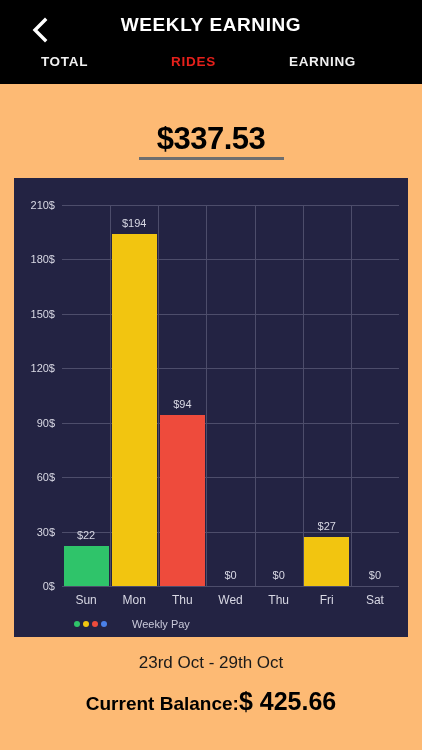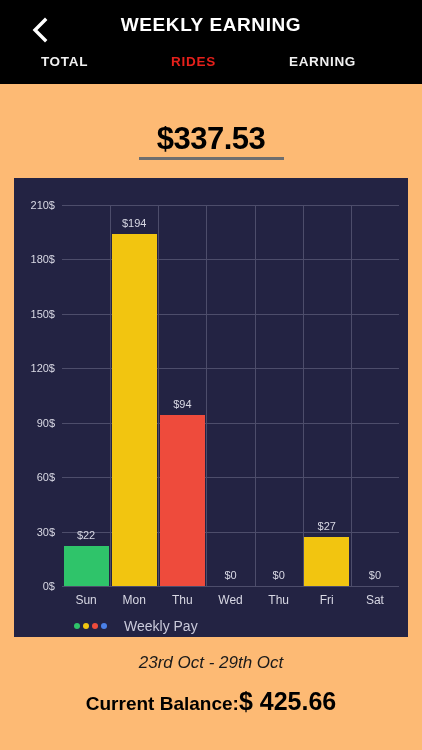--- a/index.html
+++ b/index.html
@@ -96,26 +96,26 @@
     color: #d8d8e4; font-size: 12px;
     white-space: nowrap;
     transform: translateX(-50%);
   }
   .legend {
     position: absolute; left: 60px; top: 440px;
     display: flex; align-items: center; gap: 5px;
   }
   .legend-dots { display: flex; align-items: center; gap: 3px; }
   .legend-dot { width: 6px; height: 6px; border-radius: 50%; }
-  .legend-text { color: #c9c9da; font-size: 14px; margin-left: 12px; }
+  .legend-text { color: #c9c9da; font-size: 11px; margin-left: 20px; }
 
   
   .date-range {
     position: absolute; left: 0; top: 653px; width: 422px;
-    text-align: center; color: #1a1a1a; font-size: 17px; font-style: italic;
+    text-align: center; color: #1a1a1a; font-size: 17px;
   }
   .balance-row {
     position: absolute; left: 0; top: 687px; width: 422px;
     text-align: center; color: #000000;
     display: flex; align-items: baseline; justify-content: center;
   }
   .balance-label { font-size: 19px; font-weight: bold; }
   .balance-amount { font-size: 25px; font-weight: bold; }
 </style>
 </head>

